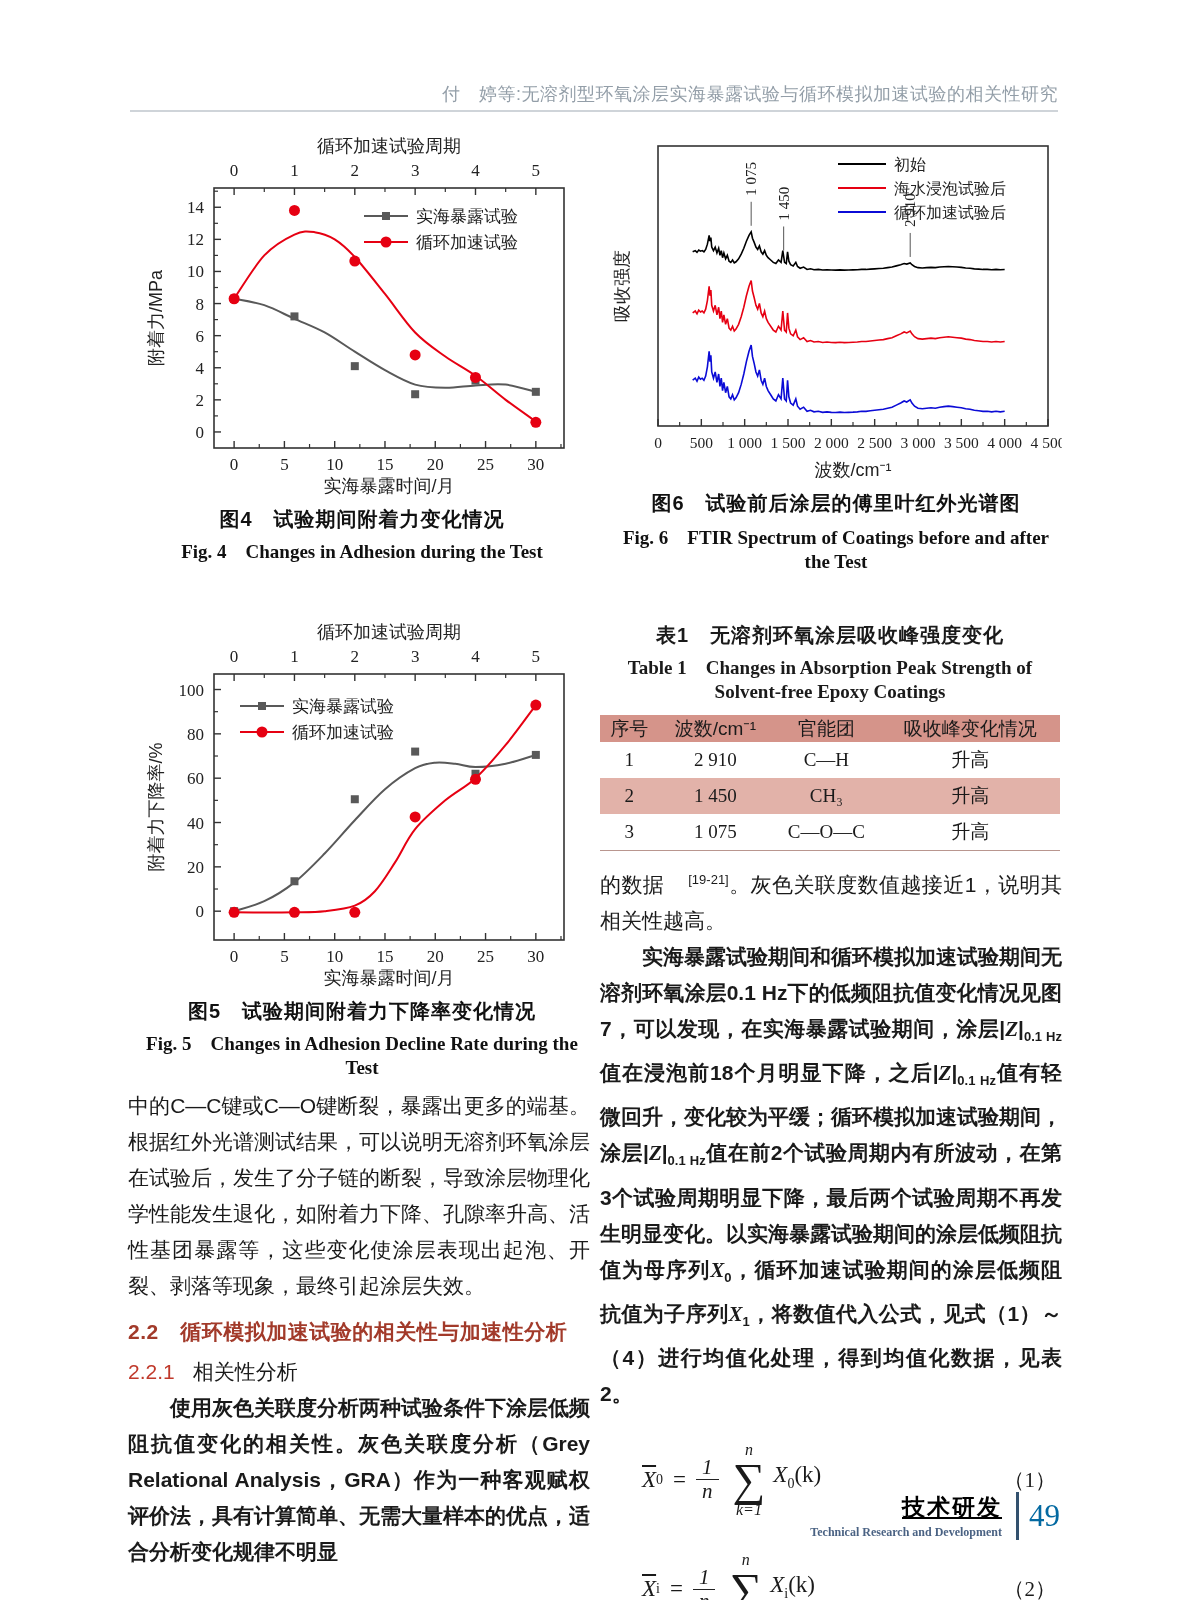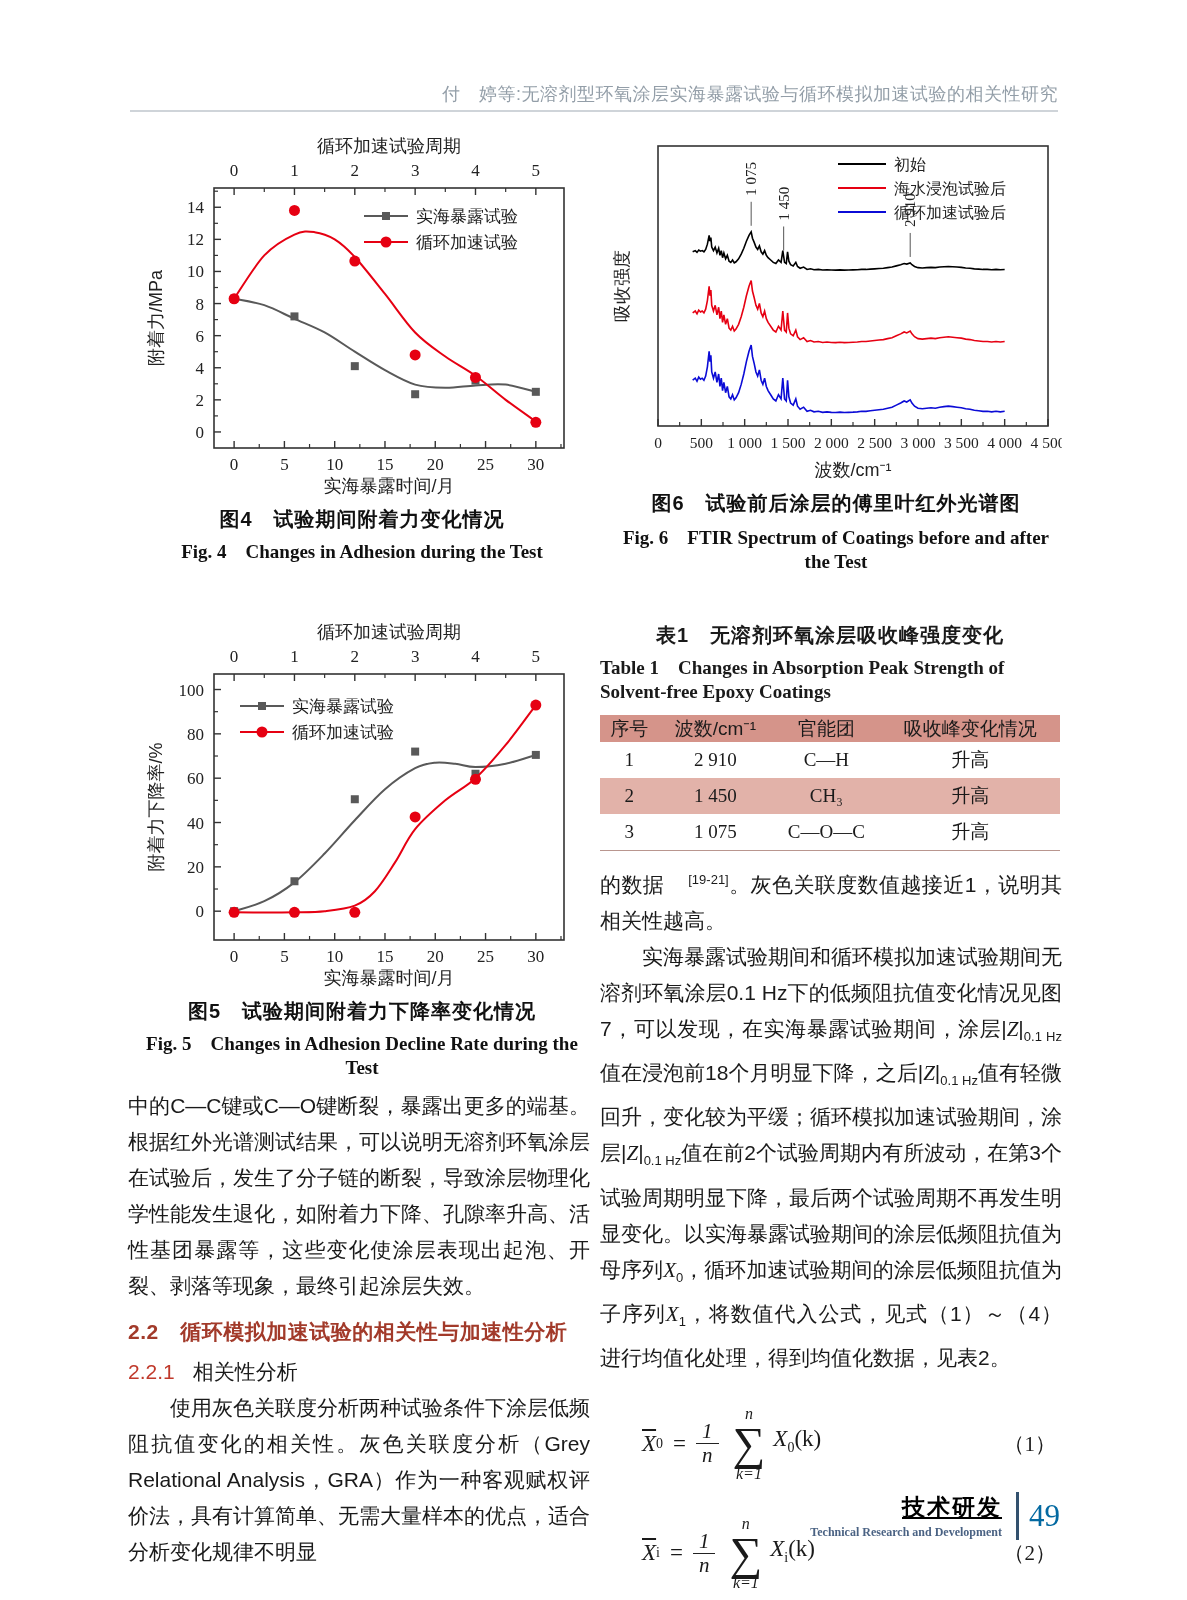--- a/index.html
+++ b/index.html
@@ -11,29 +11,29 @@
   .head-rule{position:absolute;top:110px;left:130px;width:928px;height:0;
     border-top:2px solid #cfd4d9;}
   
   .figure{position:absolute;text-align:center;}
   .fig-svg{display:block;margin:0 auto;}
   .cap-cn{font-size:20px;font-weight:bold;color:#111;margin-top:6px;letter-spacing:1px;}
   .cap-en{font-family:"Liberation Serif",serif;font-size:19px;font-weight:bold;color:#111;margin-top:6px;}
   
   .tbl-wrap{position:absolute;left:600px;top:622px;width:460px;}
   .tbl-title-cn{font-size:20px;font-weight:bold;text-align:center;letter-spacing:1px;}
-  .tbl-title-en{font-family:"Liberation Serif",serif;font-size:19px;font-weight:bold;text-align:left;margin-top:6px;}
+  .tbl-title-en{font-family:"Liberation Serif",serif;font-size:19px;font-weight:bold;text-align:center;margin-top:6px;}
   table.data-table{width:100%;border-collapse:collapse;margin-top:12px;border-bottom:1.5px solid #b9968f;}
   table.data-table th{font-size:19px;font-weight:normal;padding:0 4px;}
   table.data-table td{font-size:19px;padding:5px 4px;text-align:center;font-family:"Liberation Serif",serif;}
   table.data-table td.cn{font-family:"Liberation Sans",sans-serif;}
   
   .col{position:absolute;width:462px;font-size:21px;line-height:36px;text-align:justify;color:#1a1a1a;}
   .col p{margin:0;}
-  .col p.indent{text-indent:2em;}
+  .col p.indent{text-indent:2em;font-weight:bold;}
   .col sup{font-size:13px;padding-left:24px;}
   .col sub{font-size:13px;}
   .col i{font-family:"Liberation Serif",serif;}
   .sec-head{color:#a23a2a;font-weight:bold;font-size:21px;margin-top:10px;letter-spacing:.5px;}
   .sub-head{font-size:21px;margin-top:4px;}
   .sub-head .num{color:#c0392b;}
   .sub-head .t{color:#1a1a1a;margin-left:18px;}
   
   .equation{display:flex;justify-content:space-between;align-items:center;
     font-family:"Liberation Serif",serif;font-size:23px;margin:30px 0 34px 0;padding:0 6px 0 42px;}

